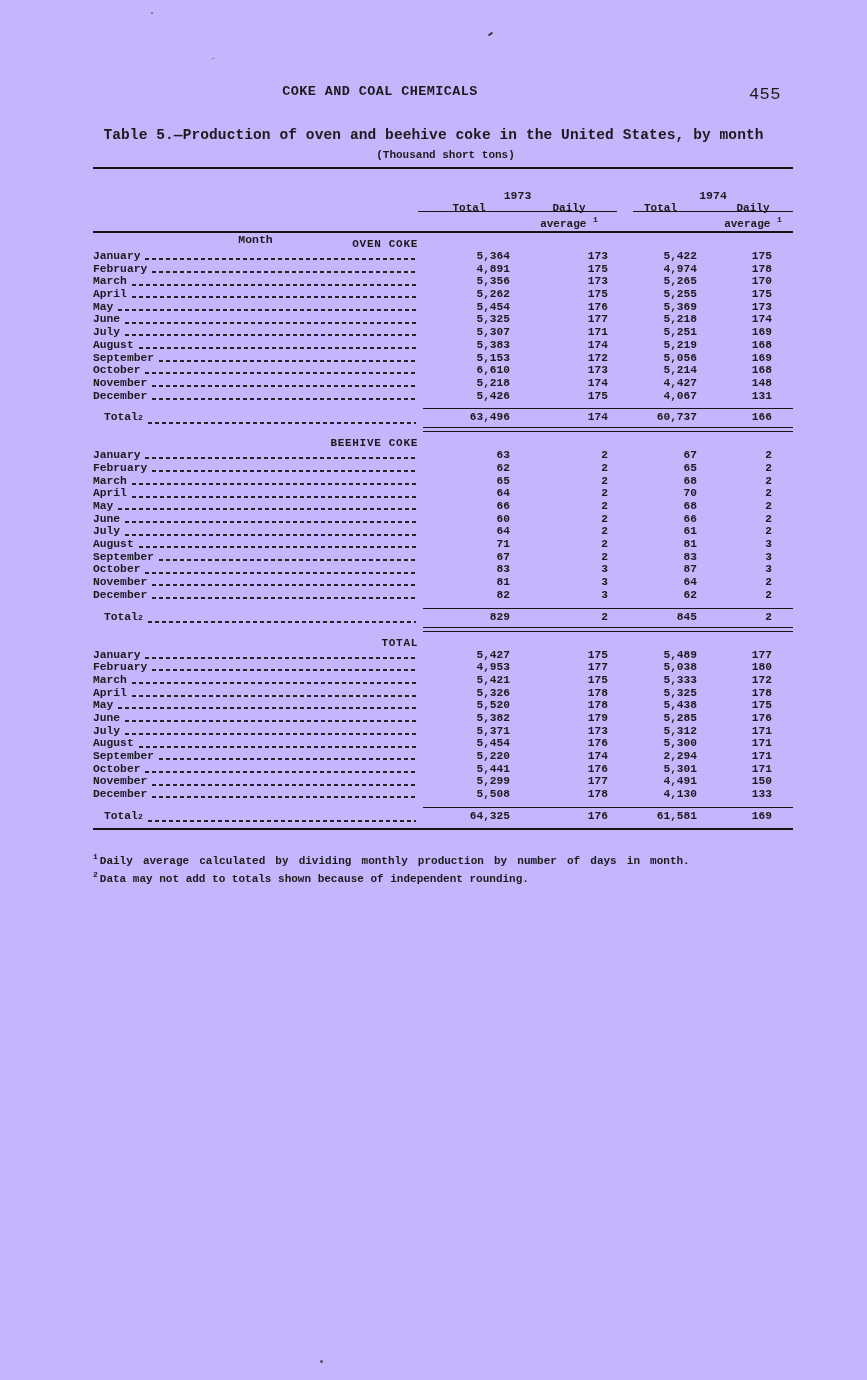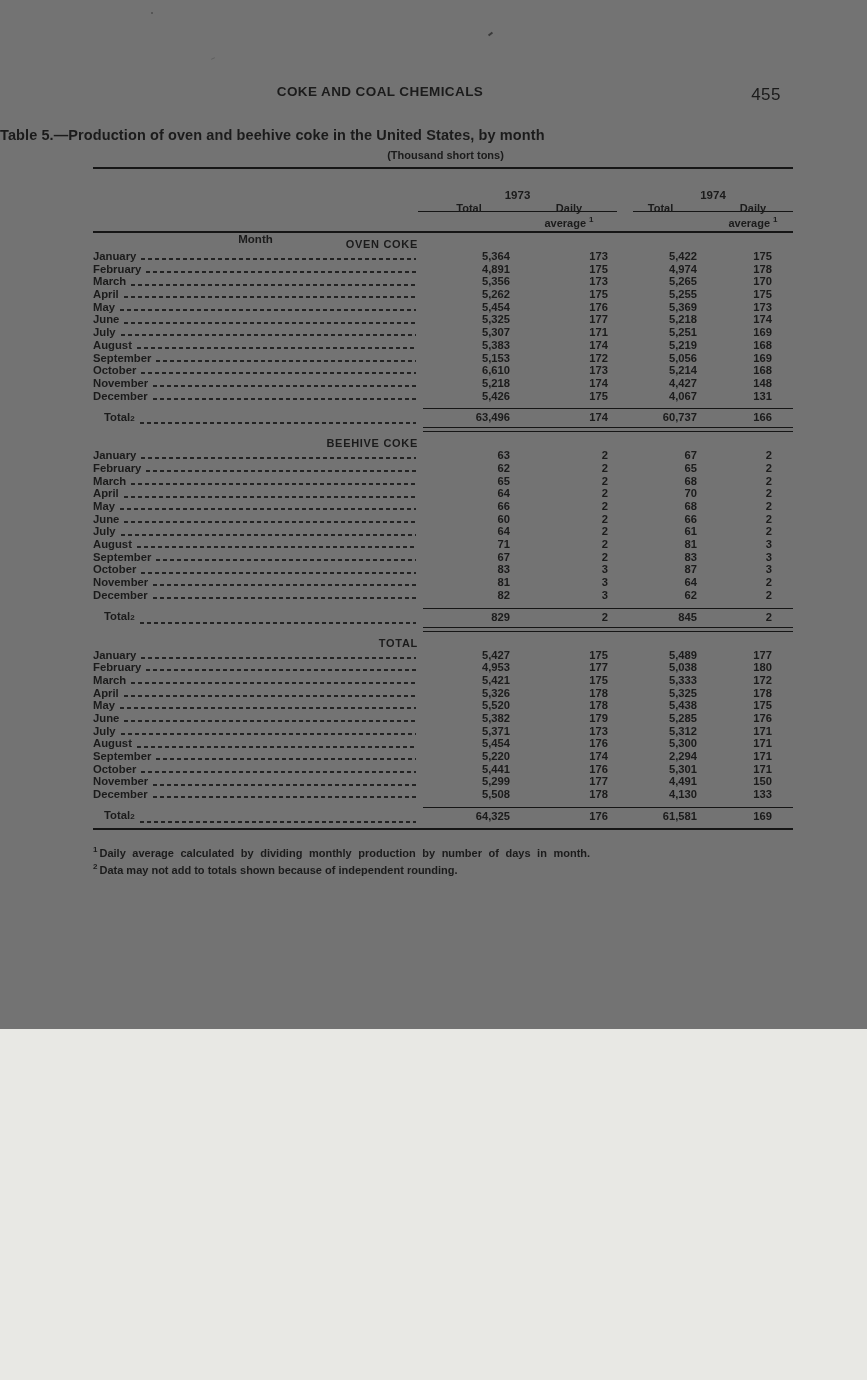--- a/index.html
+++ b/index.html
@@ -1,36 +1,36 @@
 <!DOCTYPE html>
 <html><head>
 <meta charset="utf-8">
 <style>
   html,body{margin:0;padding:0;background:#e8e8e4;}
   .page{
     position:relative;
-    width:867px;height:1029px;
-    background:#737373;
-    font-family:Liberation Sans, sans-serif;
+    width:867px;height:1380px;
+    background:#c4b5fd;
+    font-family:Liberation Mono, monospace;
     color:#1b1b1b;
     overflow:hidden;
   }
   
   .running-head{
     position:absolute;top:84px;left:0;width:760px;
     text-align:center;font-weight:bold;font-size:13.5px;letter-spacing:.4px;
   }
   .page-number{
     position:absolute;top:85px;right:86px;
     font-size:17px;letter-spacing:.5px;
   }
   
   .table-title{
     position:absolute;top:127px;left:0;width:100%;
-    text-align:left;font-weight:bold;font-size:14.5px;letter-spacing:.1px;
+    text-align:center;font-weight:bold;font-size:14.5px;letter-spacing:.1px;
   }
   .table-subtitle{
     position:absolute;top:149px;left:12px;width:100%;
     text-align:center;font-weight:bold;font-size:11px;
   }
   
   .tbl{position:absolute;left:93px;top:167px;width:700px;}
   .rule-top{border-top:2.5px solid #151515;}
   .rule-headbottom{border-top:2px solid #151515;}
   .thead{position:relative;height:62px;}
@@ -61,21 +61,21 @@
   .c4{padding-right:6px;}
   .c5{padding-right:21px;}
   
   .rule-single{border-top:1.5px solid #151515;margin-left:330px;margin-top:6px;}
   .total-row{height:17px;line-height:17px;align-items:center;}
   .total-row .month-cell{padding-left:11px;}
   .rule-double{margin-left:330px;height:3px;margin-top:1px;
     border-top:1.5px solid #151515;border-bottom:1.5px solid #151515;margin-bottom:3px;}
   .rule-bottom{border-top:2px solid #151515;margin-top:3px;}
   
-  .footnotes{margin-top:13px;font-size:11px;font-weight:bold;line-height:13.5px;}
+  .footnotes{margin-top:20px;font-size:11px;font-weight:bold;line-height:13.5px;}
   .fn-wide{word-spacing:3.5px;}
   .fn sup{margin-right:2px;}
   
   .speck{position:absolute;background:#3a3a3a;}
   .speck-slash{left:488px;top:33px;width:5px;height:2px;transform:rotate(-40deg);}
   .speck-dot1{left:211px;top:58px;width:4px;height:1px;transform:rotate(-25deg);opacity:.35;}
   .speck-dot2{left:320px;top:1360px;width:3px;height:3px;border-radius:50%;opacity:.8;}
   .speck-dot3{left:151px;top:12px;width:2px;height:2px;opacity:.5;}
 </style>
 </head>

